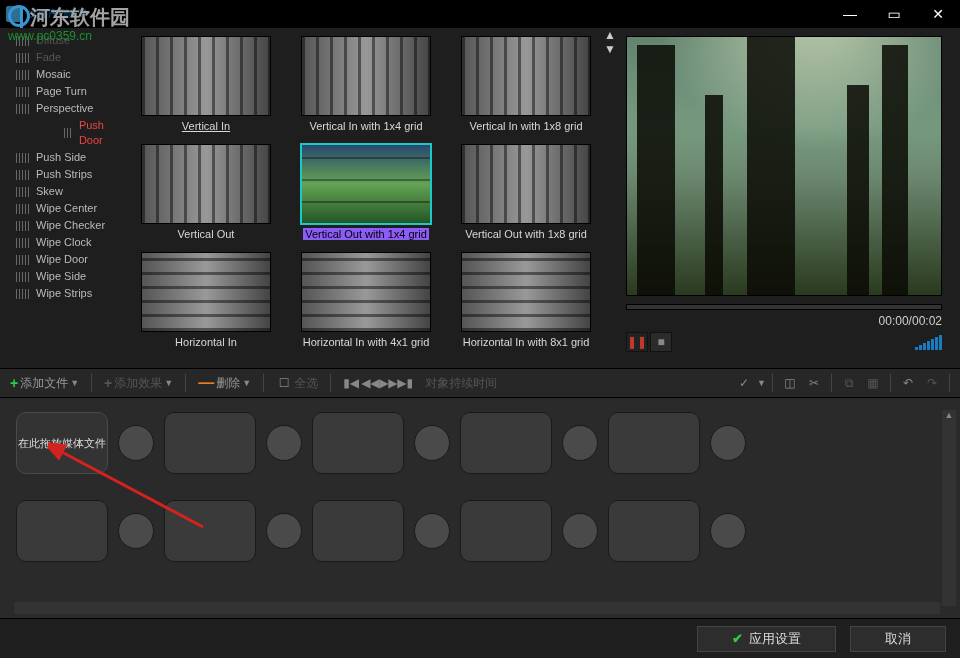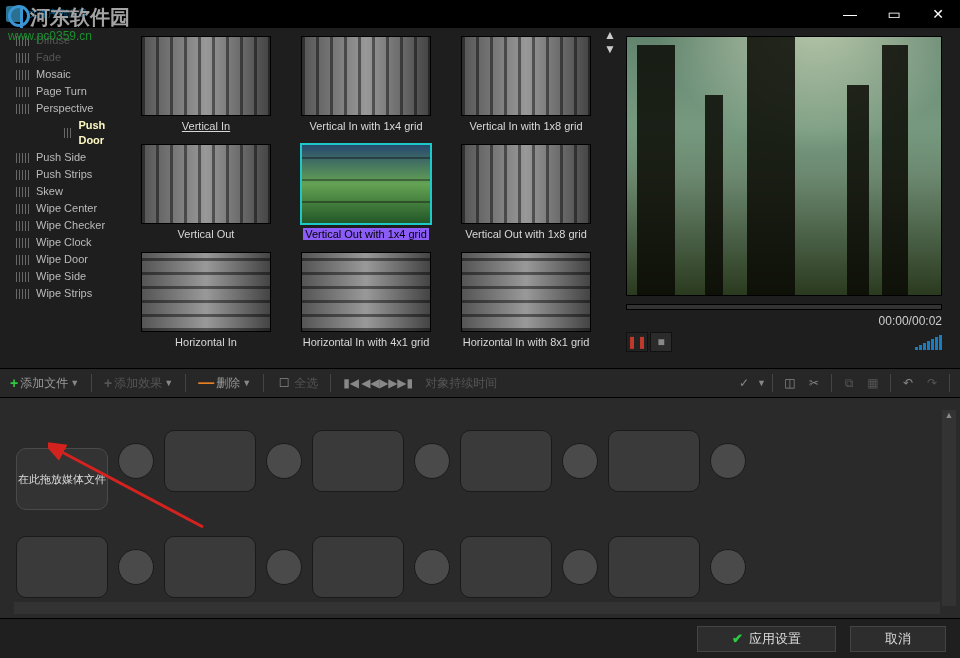--- a/index.html
+++ b/index.html
@@ -17,21 +17,21 @@
 .wm .l1 .c { display: inline-block; width: 22px; height: 22px; border: 3px solid #3a95d5; border-radius: 50%; vertical-align: -3px; position: relative; }
 .wm .l1 .c::before { content:""; position:absolute; width:3px; height:22px; background:#3a95d5; left:9px; top:-2px; }
 .wm .l2 { color: #1c8f2f; font-size: 12px; margin-top: -2px; }
 
 
 .main { display: flex; height: 340px; background: #1e1e1e; }
 .sidebar { width: 180px; padding: 4px 0; overflow: hidden; }
 .sidebar .item { display: flex; align-items: center; padding: 1px 16px; font-size: 11px; color: #bbb; line-height: 15px; }
 .sidebar .item .bars { width: 14px; height: 10px; margin-right: 6px; background: repeating-linear-gradient(to right, #999 0 1px, transparent 1px 3px); opacity:.6;}
 .sidebar .item.dim { color: #555; }
-.sidebar .item.sel { color: #fef9c3; font-weight: bold; margin-left: 48px; }
+.sidebar .item.sel { color: #ef4444; font-weight: normal; margin-left: 48px; }
 
 .gallery-wrap { flex: 1; display: flex; }
 .gallery { flex: 1; padding: 8px 4px; overflow: hidden; position: relative; }
 .gallery .grid { display: grid; grid-template-columns: repeat(3, 148px); gap: 12px 12px; }
 .gallery .cell { display:flex; flex-direction:column; align-items:center; }
 .gallery .thumb { width: 130px; height: 80px; background: linear-gradient(90deg,#555,#999,#444); border: 1px solid #000; position: relative; }
 .gallery .thumb.sel { border: 1px solid #1cc8c8; outline: 1px solid #1cc8c8; }
 .gallery .thumb::before { content:""; position:absolute; inset:0; background:repeating-linear-gradient(90deg, rgba(0,0,0,.45) 0 3px, transparent 3px 14px); }
 .gallery .thumb.hgrid::before { background:repeating-linear-gradient(0deg, rgba(0,0,0,.45) 0 3px, transparent 3px 14px); }
 .gallery .thumb.sel::before { background:repeating-linear-gradient(0deg, rgba(0,60,10,.1) 0 20px, rgba(0,0,0,.4) 20px 22px); }
@@ -75,21 +75,21 @@
 .toolbar .ic { width:16px; text-align:center; color:#888;}
 .toolbar .right { margin-left:auto; display:flex; align-items:center; gap:2px;}
 .toolbar .right .ic{ width:22px;}
 .toolbar .dim { color:#555;}
 
 
 .clips { background:#2a2a2a; padding:14px 16px; height:220px; position:relative;}
 .clips .rows { display:flex; flex-direction:column; gap:26px;}
 .clips .row { display:flex; gap:10px; align-items:center;}
 .clips .slot { width:92px; height:62px; background:#3a3a3a; border-radius:10px; border:1px solid #1a1a1a; display:flex; align-items:center; justify-content:center; text-align:center; font-size:11px; color:#ddd;}
-.clips .slot.first{ background:#333; border:1px solid #4a4a4a; line-height:1.35;margin-top:36px;}
+.clips .slot.first{ background:#333; border:1px solid #4a4a4a; line-height:1.35;}
 .clips .circle{ width:36px; height:36px; background:#4a4a4a; border-radius:50%; border:1px solid #1a1a1a;}
 .clips .scroll-right{ position:absolute; right:4px; top:12px; bottom:12px; width:14px; background:#333;}
 .clips .scroll-right .arr{ color:#888; font-size:9px; text-align:center;}
 .clips .scroll-bot{ position:absolute; left:14px; right:20px; bottom:4px; height:12px; background:#333;}
 
 
 .arrow { position:absolute; left:48px; top:442px; pointer-events:none; z-index:40;}
 .arrow svg { width:160px; height:90px; }
 
 

